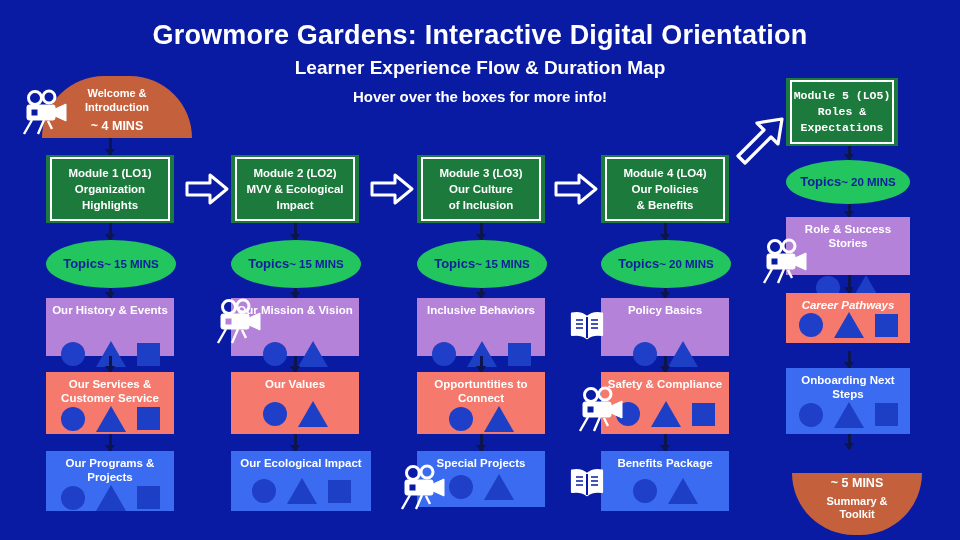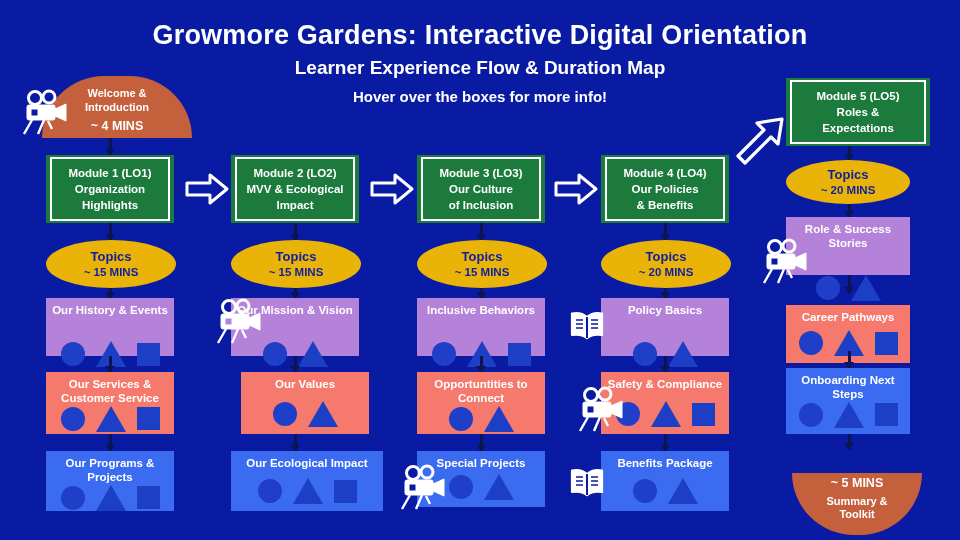--- a/index.html
+++ b/index.html
@@ -47,22 +47,22 @@
     padding:4px;
   }
   .module .inner{
     border:2px solid #ffffff;width:100%;height:100%;
     display:flex;flex-direction:column;align-items:center;justify-content:center;
     color:#ffffff;font-size:11.5px;font-weight:bold;line-height:1.42;text-align:center;
   }
 
   
   .topics{
-    background:#eab308;border-radius:50%;
-    display:flex;flex-direction:column;align-items:center;justify-content:center;
+    background:#22c55e;border-radius:50%;
+    display:flex;flex-direction:row;align-items:center;justify-content:center;
     color:#0f1f9e;font-weight:bold;line-height:1.25;text-align:center;
   }
   .topics .lbl{font-size:13px;}
   .topics .mins{font-size:11.5px;}
 
   
   .card{
     display:flex;flex-direction:column;align-items:center;
     padding-top:5px;
   }
@@ -189,30 +189,30 @@
 
   <div class="node card purple" style="left:231px;top:298px;width:128px;height:58px;">
     <div class="cap">Our Mission &amp; Vision</div>
     <div class="shapes">
       <span class="sh-circle"></span>
       <span class="sh-tri"></span>
     </div>
   </div>
   <div class="conn" style="left:294px;top:356px;height:16px;"></div>
 
-  <div class="node card salmon" style="left:241px;top:372px;width:128px;height:62px;">
+  <div class="node card salmon" style="left:231px;top:372px;width:128px;height:62px;">
     <div class="cap">Our Values</div>
     <div class="shapes">
       <span class="sh-circle"></span>
       <span class="sh-tri"></span>
     </div>
   </div>
   <div class="conn" style="left:294px;top:434px;height:17px;"></div>
 
-  <div class="node card blue" style="left:231px;top:451px;width:152px;height:60px;">
+  <div class="node card blue" style="left:231px;top:451px;width:140px;height:60px;">
     <div class="cap">Our Ecological Impact</div>
     <div class="shapes">
       <span class="sh-circle"></span>
       <span class="sh-tri"></span>
       <span class="sh-square"></span>
     </div>
   </div>
 
   <div class="node module" style="left:417px;top:155px;width:128px;height:68px;">
     <div class="inner">
@@ -289,21 +289,21 @@
   <div class="conn" style="left:664px;top:434px;height:17px;"></div>
 
   <div class="node card blue" style="left:601px;top:451px;width:128px;height:60px;">
     <div class="cap">Benefits Package</div>
     <div class="shapes">
       <span class="sh-circle"></span>
       <span class="sh-tri"></span>
     </div>
   </div>
 
-  <div class="node module" style="left:786px;top:78px;width:144px;height:68px;">
+  <div class="node module" style="left:786px;top:78px;width:112px;height:68px;font-family:Liberation Mono, monospace;">
     <div class="inner">
       <div>Module 5 (LO5)</div>
       <div>Roles &amp;</div>
       <div>Expectations</div>
     </div>
   </div>
   <div class="conn" style="left:848px;top:146px;height:14px;"></div>
   <div class="node topics" style="left:786px;top:160px;width:124px;height:44px;">
     <div class="lbl">Topics</div>
     <div class="mins">~ 20 MINS</div>
@@ -312,21 +312,21 @@
 
   <div class="node card purple" style="left:786px;top:217px;width:124px;height:58px;">
     <div class="cap">Role &amp; Success Stories</div>
     <div class="shapes">
       <span class="sh-circle"></span>
       <span class="sh-tri"></span>
     </div>
   </div>
   <div class="conn" style="left:848px;top:275px;height:18px;"></div>
 
-  <div class="node card salmon" style="left:786px;top:305px;width:124px;height:58px;">
+  <div class="node card salmon" style="left:786px;top:293px;width:124px;height:50px;font-style:italic;">
     <div class="cap">Career Pathways</div>
     <div class="shapes">
       <span class="sh-circle"></span>
       <span class="sh-tri"></span>
       <span class="sh-square"></span>
     </div>
   </div>
   <div class="conn" style="left:848px;top:351px;height:17px;"></div>
 
   <div class="node card blue" style="left:786px;top:368px;width:124px;height:66px;">

